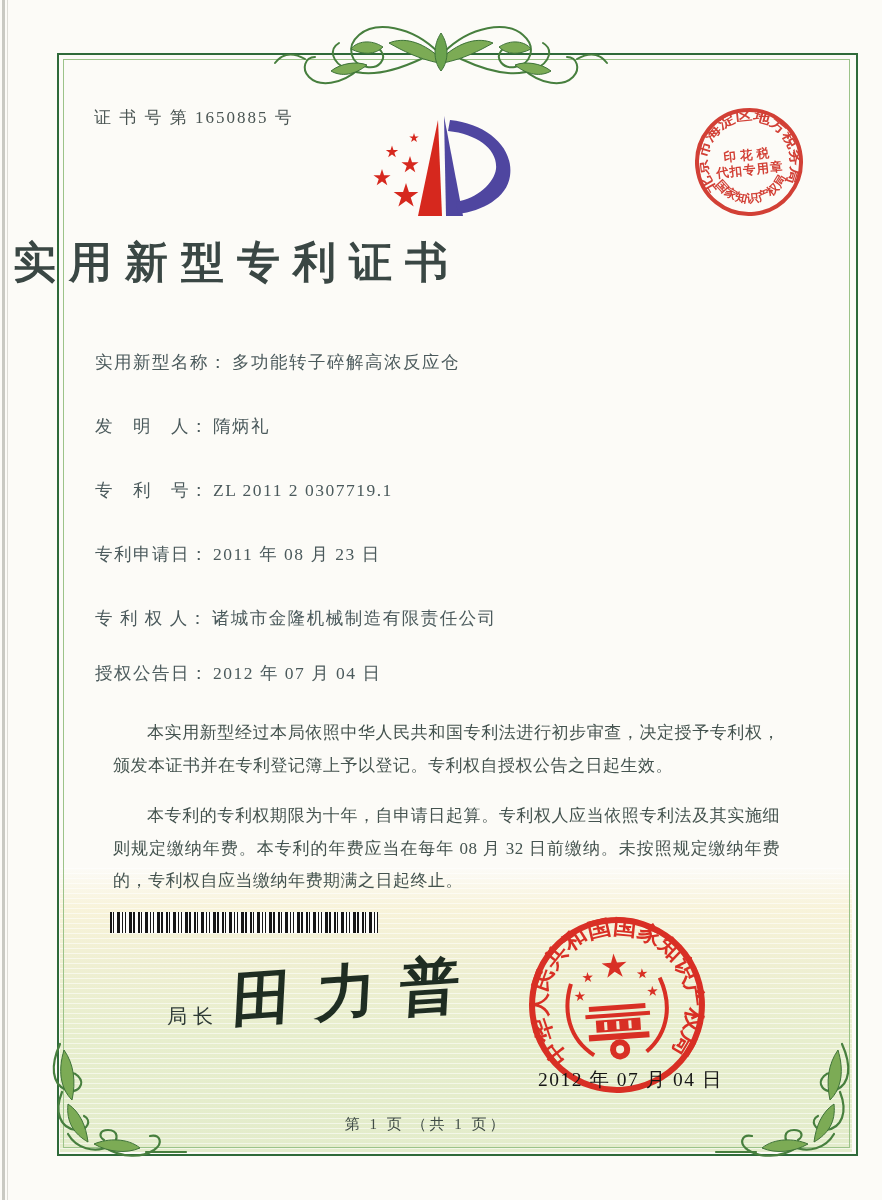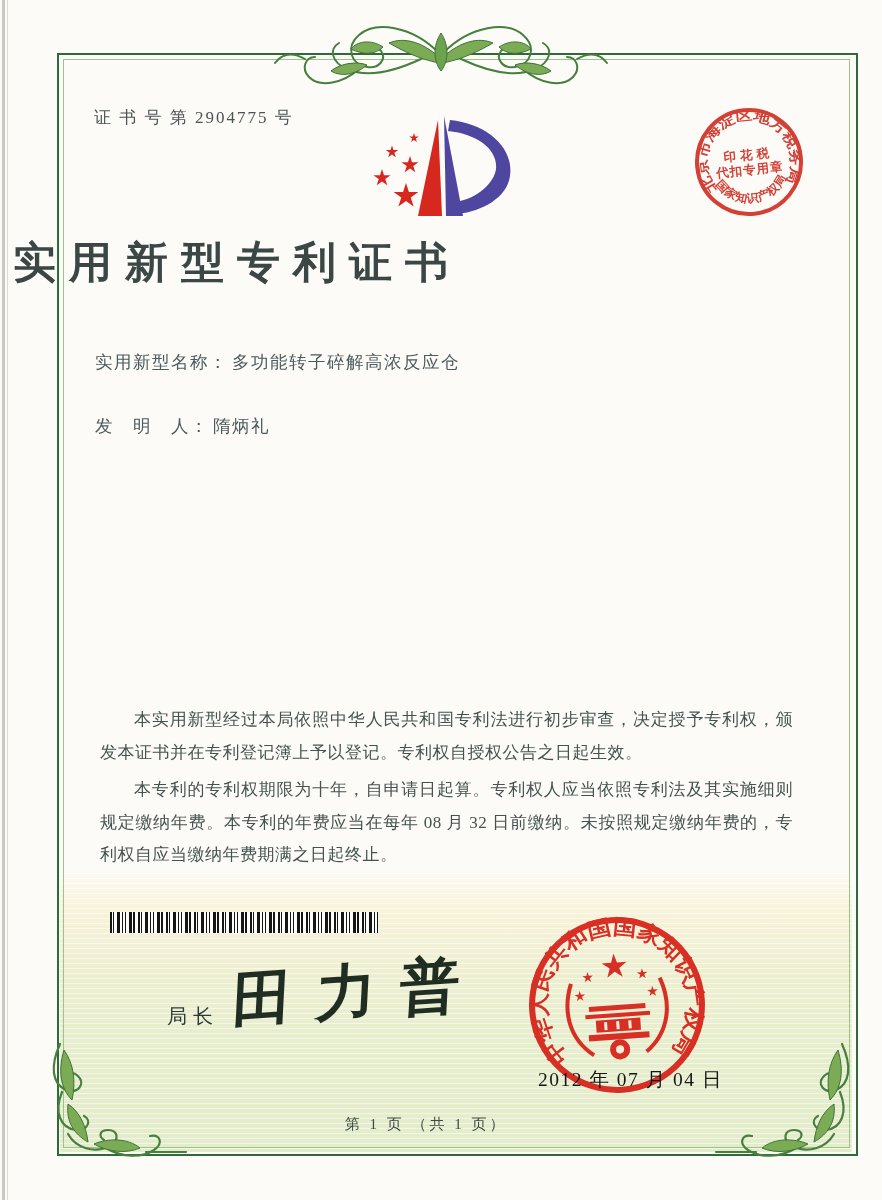--- a/index.html
+++ b/index.html
@@ -25,21 +25,21 @@
   .page-title{position:absolute;left:0;right:30px;top:234px;text-align:left;
               font-size:43px;font-weight:bold;color:#3a4744;letter-spacing:13px;text-indent:13px;}
 
   .field-row{position:absolute;left:95px;width:710px;font-size:17.5px;color:#4b5a5c;
              letter-spacing:1.5px;white-space:nowrap;}
   .field-row .val{margin-left:4px;}
   .f0{top:350px}.f1{top:414px}.f2{top:478px}.f3{top:542px}.f4{top:606px}.f5{top:661px}
 
   .body-text{position:absolute;left:95px;top:699px;width:703px;font-size:17px;
              line-height:32.5px;color:#44534f;text-align:justify;letter-spacing:.5px;}
-  .body-text p{margin:5px;text-indent:2em;}
+  .body-text p{margin:18px;text-indent:2em;}
 
   .barcode{position:absolute;left:110px;top:912px;width:268px;height:21px;
     background:
       repeating-linear-gradient(90deg,
         #161616 0px,#161616 2px, rgba(0,0,0,0) 2px,rgba(0,0,0,0) 3px,
         #161616 3px,#161616 4px, rgba(0,0,0,0) 4px,rgba(0,0,0,0) 7px,
         #161616 7px,#161616 10px, rgba(0,0,0,0) 10px,rgba(0,0,0,0) 12px,
         #161616 12px,#161616 13px, rgba(0,0,0,0) 13px,rgba(0,0,0,0) 15px,
         #161616 15px,#161616 16px, rgba(0,0,0,0) 16px,rgba(0,0,0,0) 19px,
         #161616 19px,#161616 22px, rgba(0,0,0,0) 22px,rgba(0,0,0,0) 23px,
@@ -126,21 +126,21 @@
       <path d="M60,114 C76,124 96,124 108,116 C118,109 114,100 104,102"></path>
       <path d="M100,118 L140,118"></path>
     </g>
     <g fill="#7cab55" stroke="#3e7338" stroke-width="1">
       <path d="M18,16 C12,36 14,54 26,66 C30,48 28,30 18,16 Z"></path>
       <path d="M22,70 C20,88 28,100 42,108 C40,92 34,78 22,70 Z"></path>
       <path d="M48,110 C62,118 80,120 94,114 C82,104 62,104 48,110 Z"></path>
     </g>
   </svg>
 
-  <div class="cert-number">证 书 号 第 2904775 号</div>
+  <div class="cert-number">证 书 号 第 1650885 号</div>
 
   <svg class="logo-svg" viewBox="0 0 176 124">
     <defs>
       <polygon id="star" points="0,-1 0.225,-0.309 0.951,-0.309 0.363,0.118 0.588,0.809 0,0.382 -0.588,0.809 -0.363,0.118 -0.951,-0.309 -0.225,-0.309"></polygon>
     </defs>
     <path d="M80,8 L60,104 L84,104 Z" fill="#d6281e"></path>
     <path d="M86,4 L88,104 L105,104 Z" fill="#4f46a0"></path>
     <path d="M92,8 C130,12 156,36 152,64 C149,86 124,99 100,102 L98,90 C120,86 136,71 138,57 C140,38 120,22 90,19 Z" fill="#4f46a0"></path>
     <g fill="#d6281e">
       <use href="#star" transform="translate(48,84) scale(13)"></use>
@@ -165,20 +165,32 @@
     <text x="59" y="71" text-anchor="middle" font-size="12.5" font-weight="bold" fill="#cf3126" letter-spacing="1" font-family="Liberation Serif, serif">代扣专用章</text>
   </svg>
 
   <div class="page-title">实用新型专利证书</div>
 
   <div class="field-row f1">
     <span class="lbl">发　明　人：</span><span class="val">隋炳礼</span>
   </div>
   <div class="field-row f0">
     <span class="lbl">实用新型名称：</span><span class="val">多功能转子碎解高浓反应仓</span>
+  </div>
+  <div class="field-row f2">
+    <span class="lbl">专　利　号：</span><span class="val">ZL 2011 2 0307719.1</span>
+  </div>
+  <div class="field-row f3">
+    <span class="lbl">专利申请日：</span><span class="val">2011 年 08 月 23 日</span>
+  </div>
+  <div class="field-row f4">
+    <span class="lbl">专 利 权 人：</span><span class="val">诸城市金隆机械制造有限责任公司</span>
+  </div>
+  <div class="field-row f5">
+    <span class="lbl">授权公告日：</span><span class="val">2012 年 07 月 04 日</span>
   </div>
 
   <div class="body-text">
     <p>本实用新型经过本局依照中华人民共和国专利法进行初步审查，决定授予专利权，颁发本证书并在专利登记簿上予以登记。专利权自授权公告之日起生效。</p>
     <p>本专利的专利权期限为十年，自申请日起算。专利权人应当依照专利法及其实施细则规定缴纳年费。本专利的年费应当在每年 08 月 32 日前缴纳。未按照规定缴纳年费的，专利权自应当缴纳年费期满之日起终止。</p>
   </div>
 
   <div class="barcode"></div>
 
   <div class="sig-title">局长</div>

